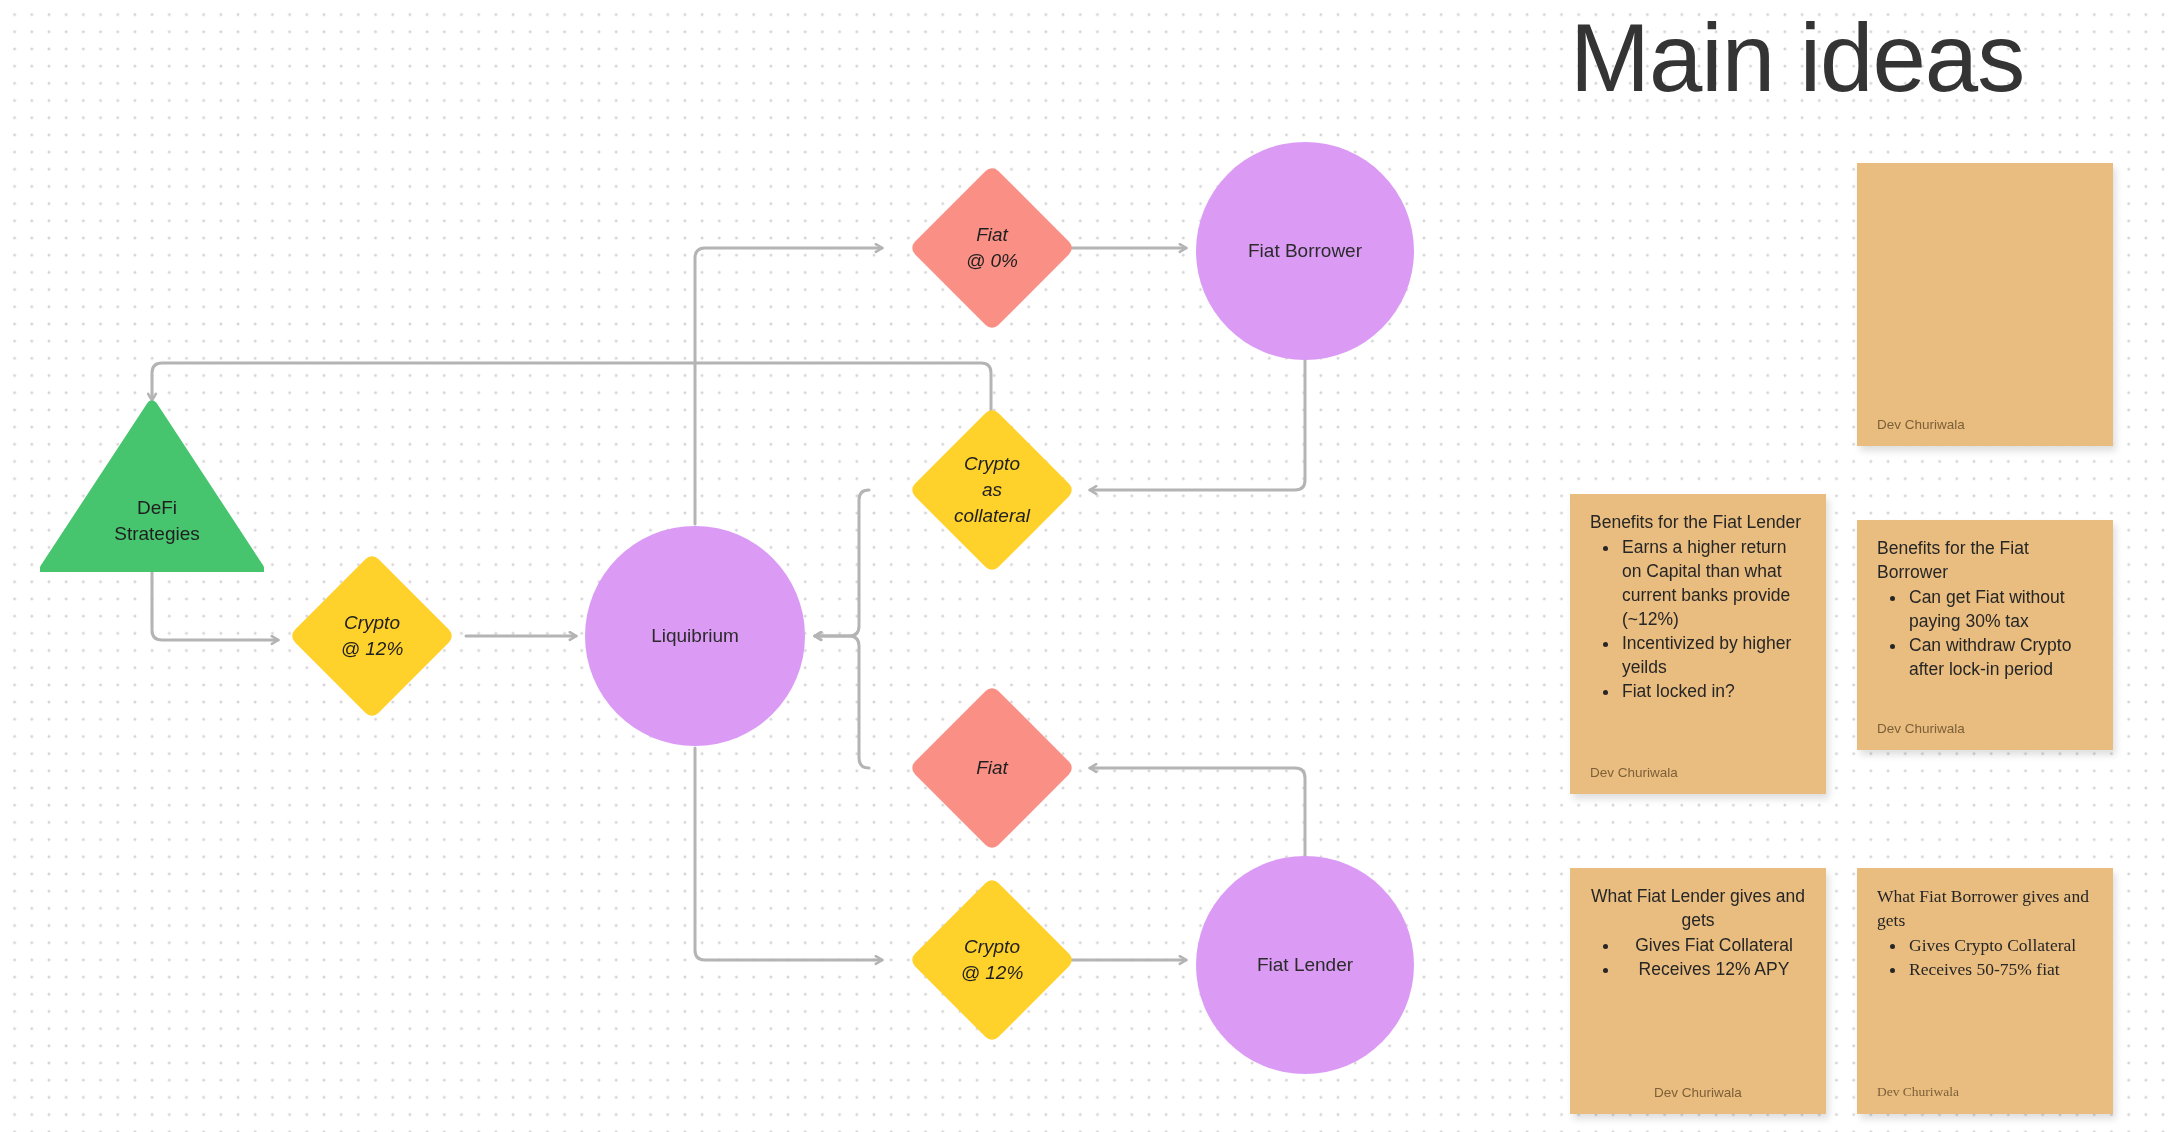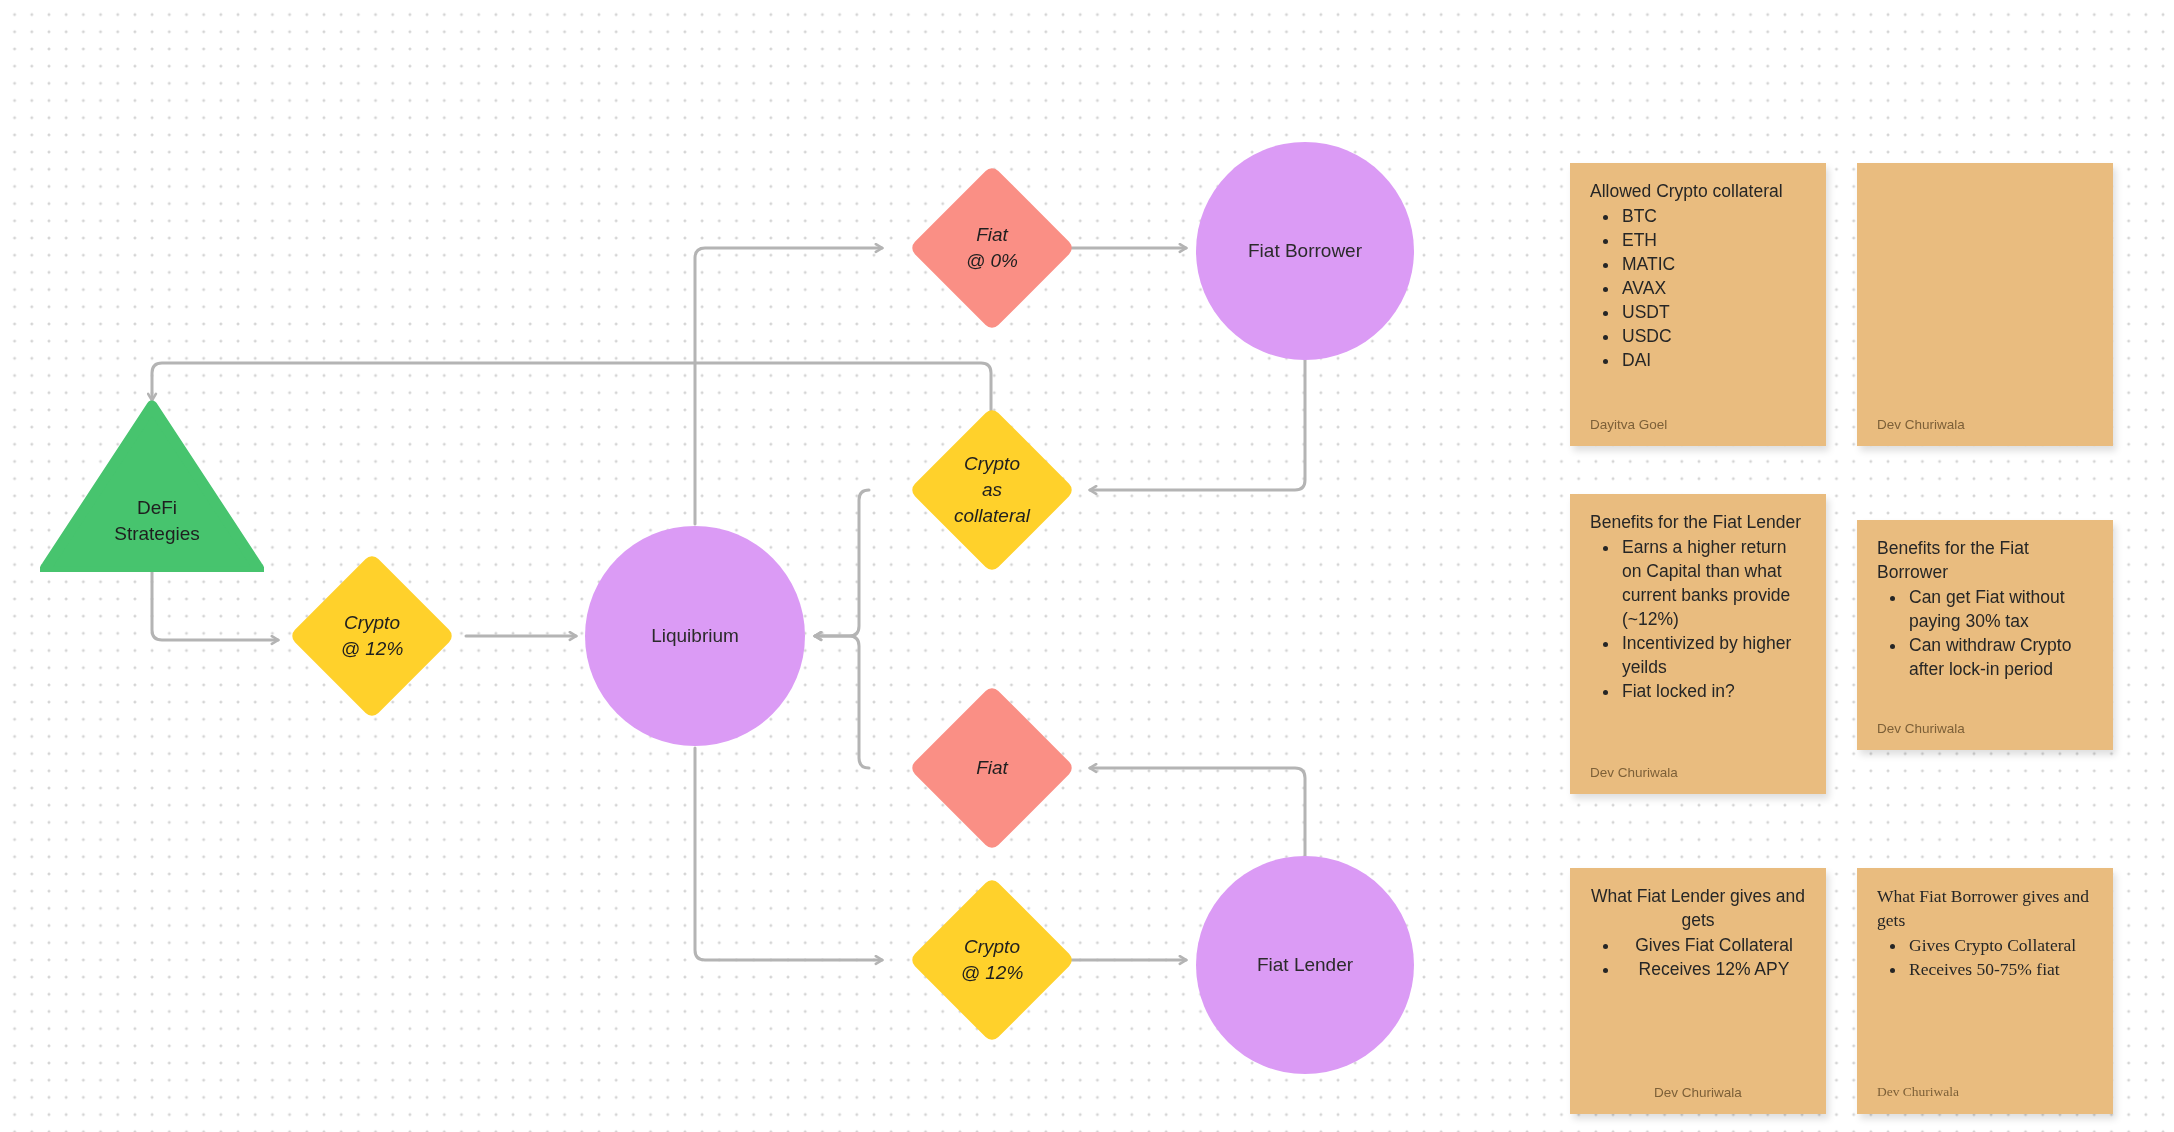--- a/index.html
+++ b/index.html
@@ -240,34 +240,22 @@
     <div class="label">Crypto
 @ 12%</div>
   </div>
 
   <div class="node circle" style="left:1196px; top:856px; width:218px; height:218px;">
     <span class="label">Fiat Lender</span>
   </div>
 
   <div id="panel">
 
-
-    <div class="sticky" style="left:30px;  top:163px; width:256px; height:283px;">
-      <div class="s-title">Allowed Crypto collateral</div>
-      <ul>
-        <li>BTC</li>
-        <li>ETH</li>
-        <li>MATIC</li>
-        <li>AVAX</li>
-        <li>USDT</li>
-        <li>USDC</li>
-        <li>DAI</li>
-      </ul>
-      <div class="author">Dayitva Goel</div>
-    </div>
+    <div id="panel-title">Main ideas</div>
+
 
     <div class="sticky" style="left:317px; top:163px; width:256px; height:283px;">
 
       <div class="author">Dev Churiwala</div>
     </div>
 
     <div class="sticky" style="left:30px;  top:494px; width:256px; height:300px;">
       <div class="s-title">Benefits for the Fiat Lender</div>
       <ul>
         <li>Earns a higher return on Capital than what current banks provide (~12%)</li>

